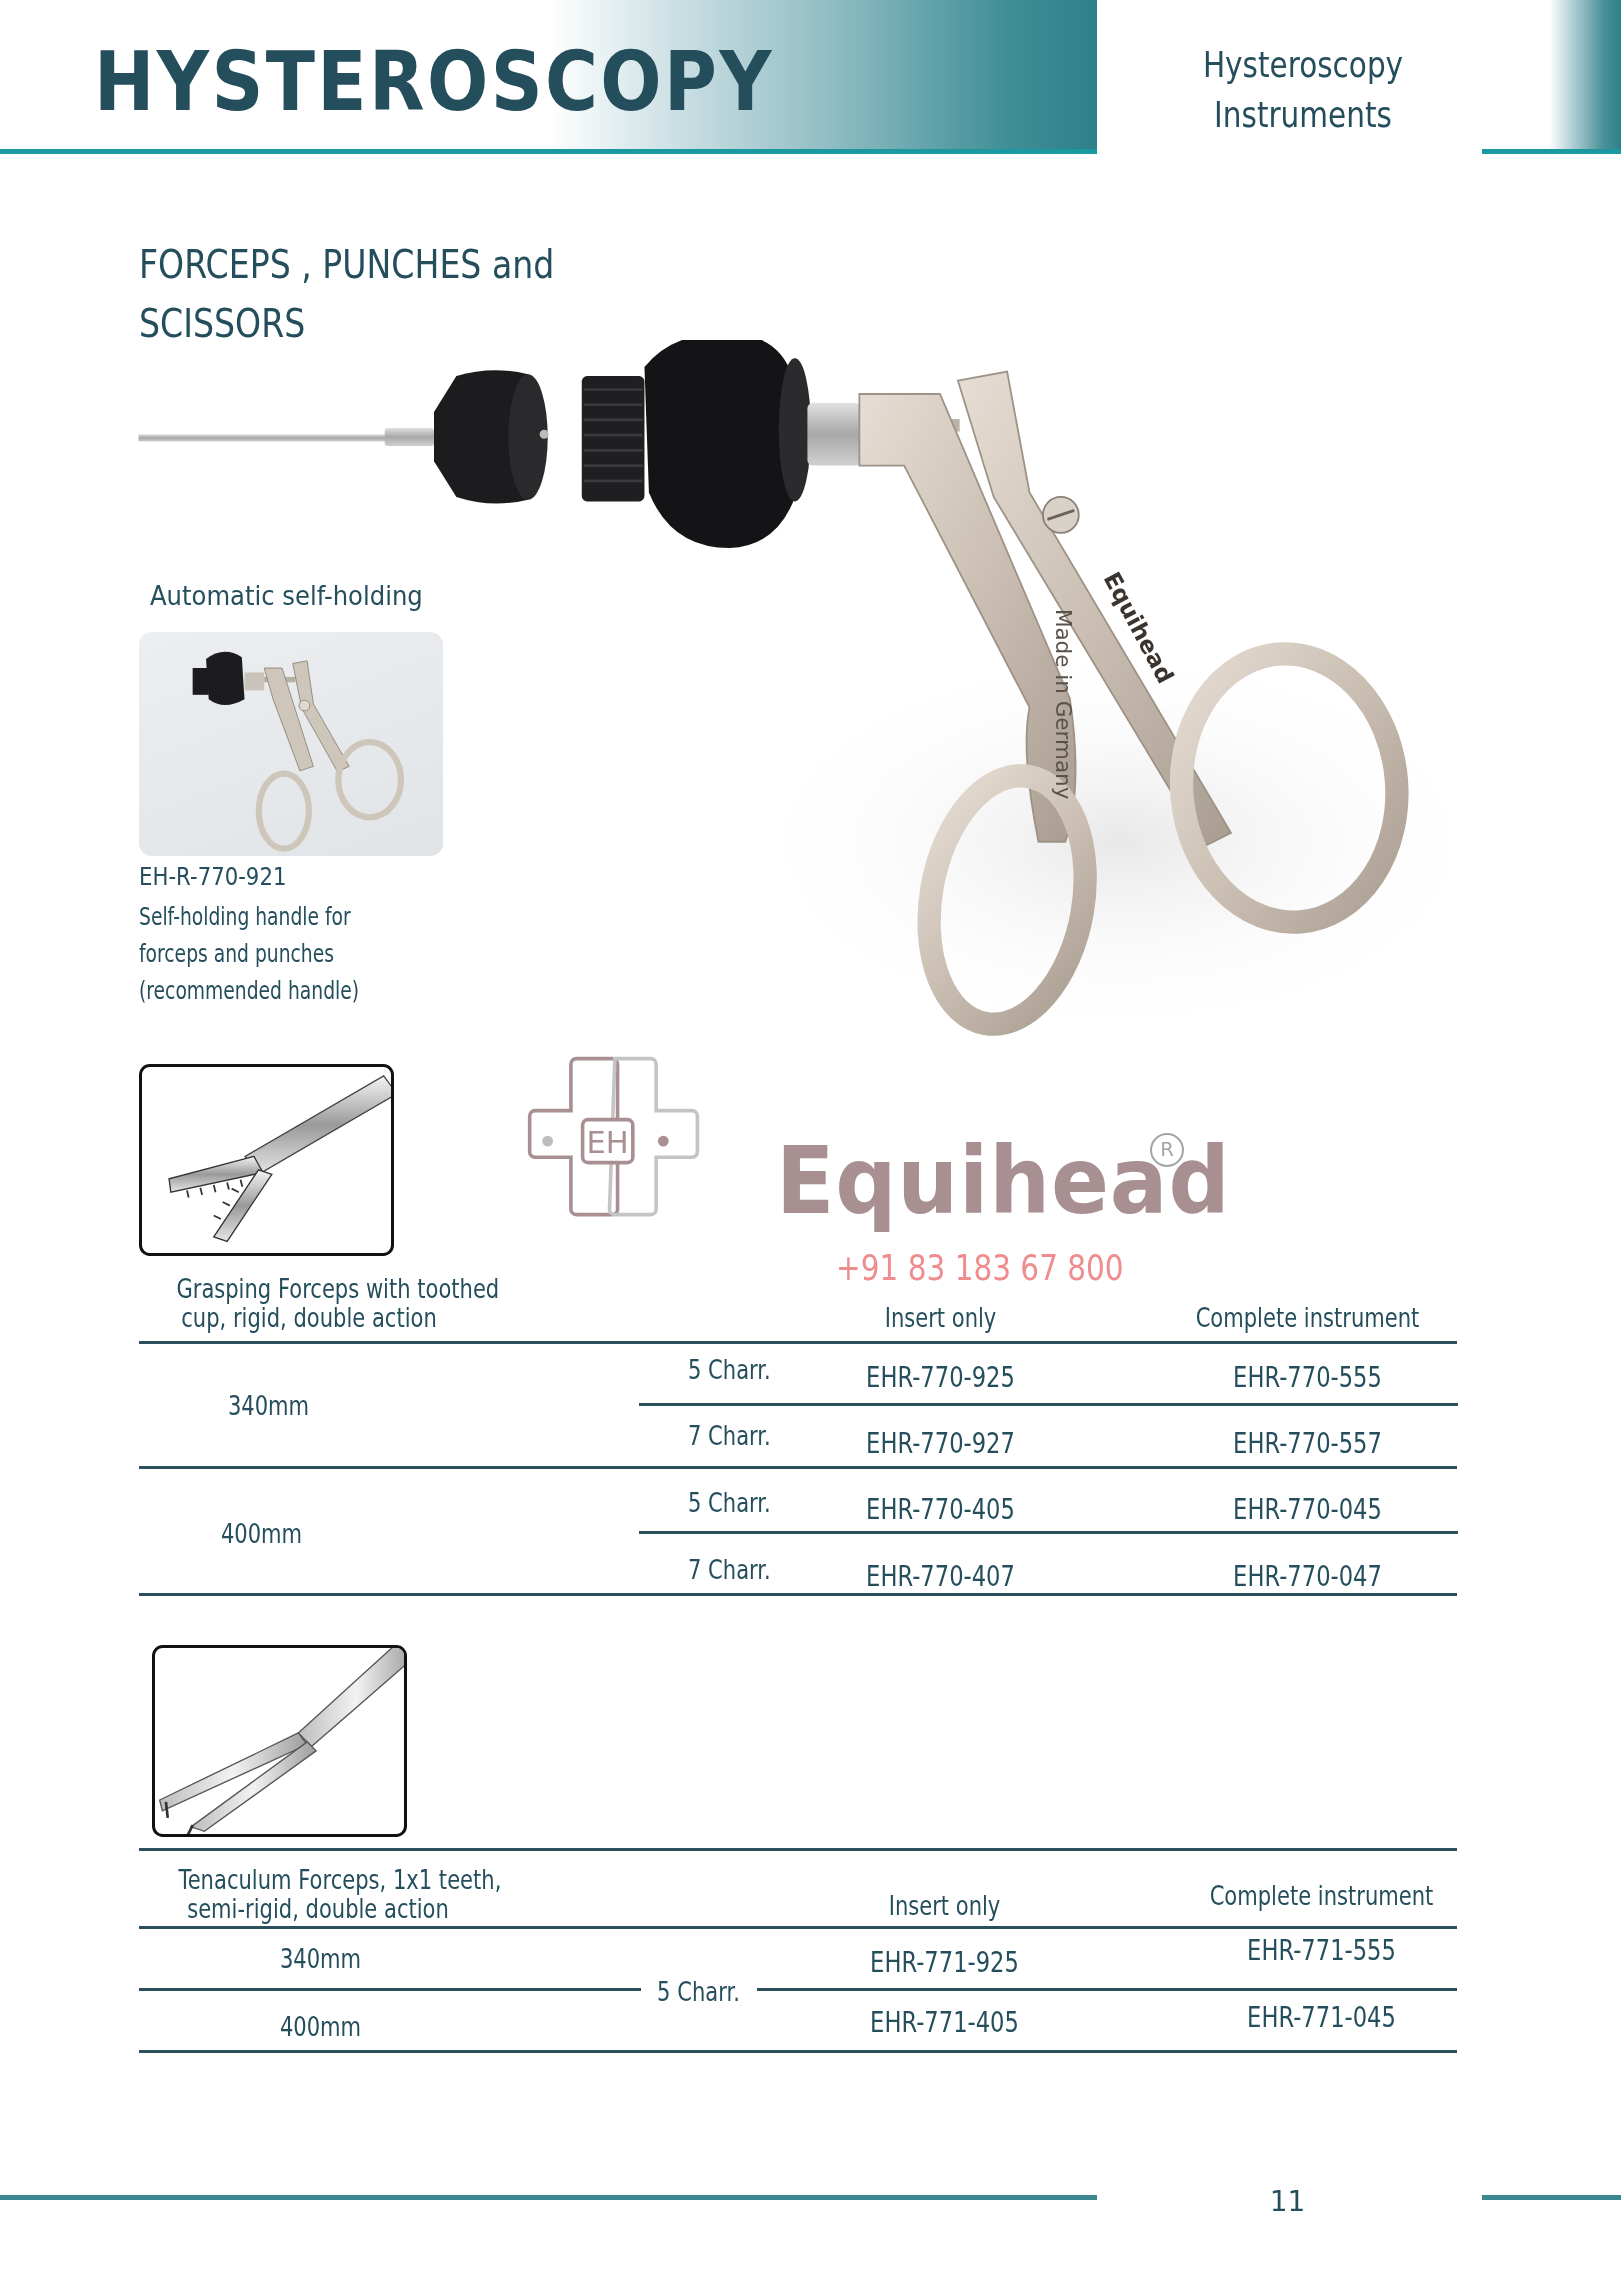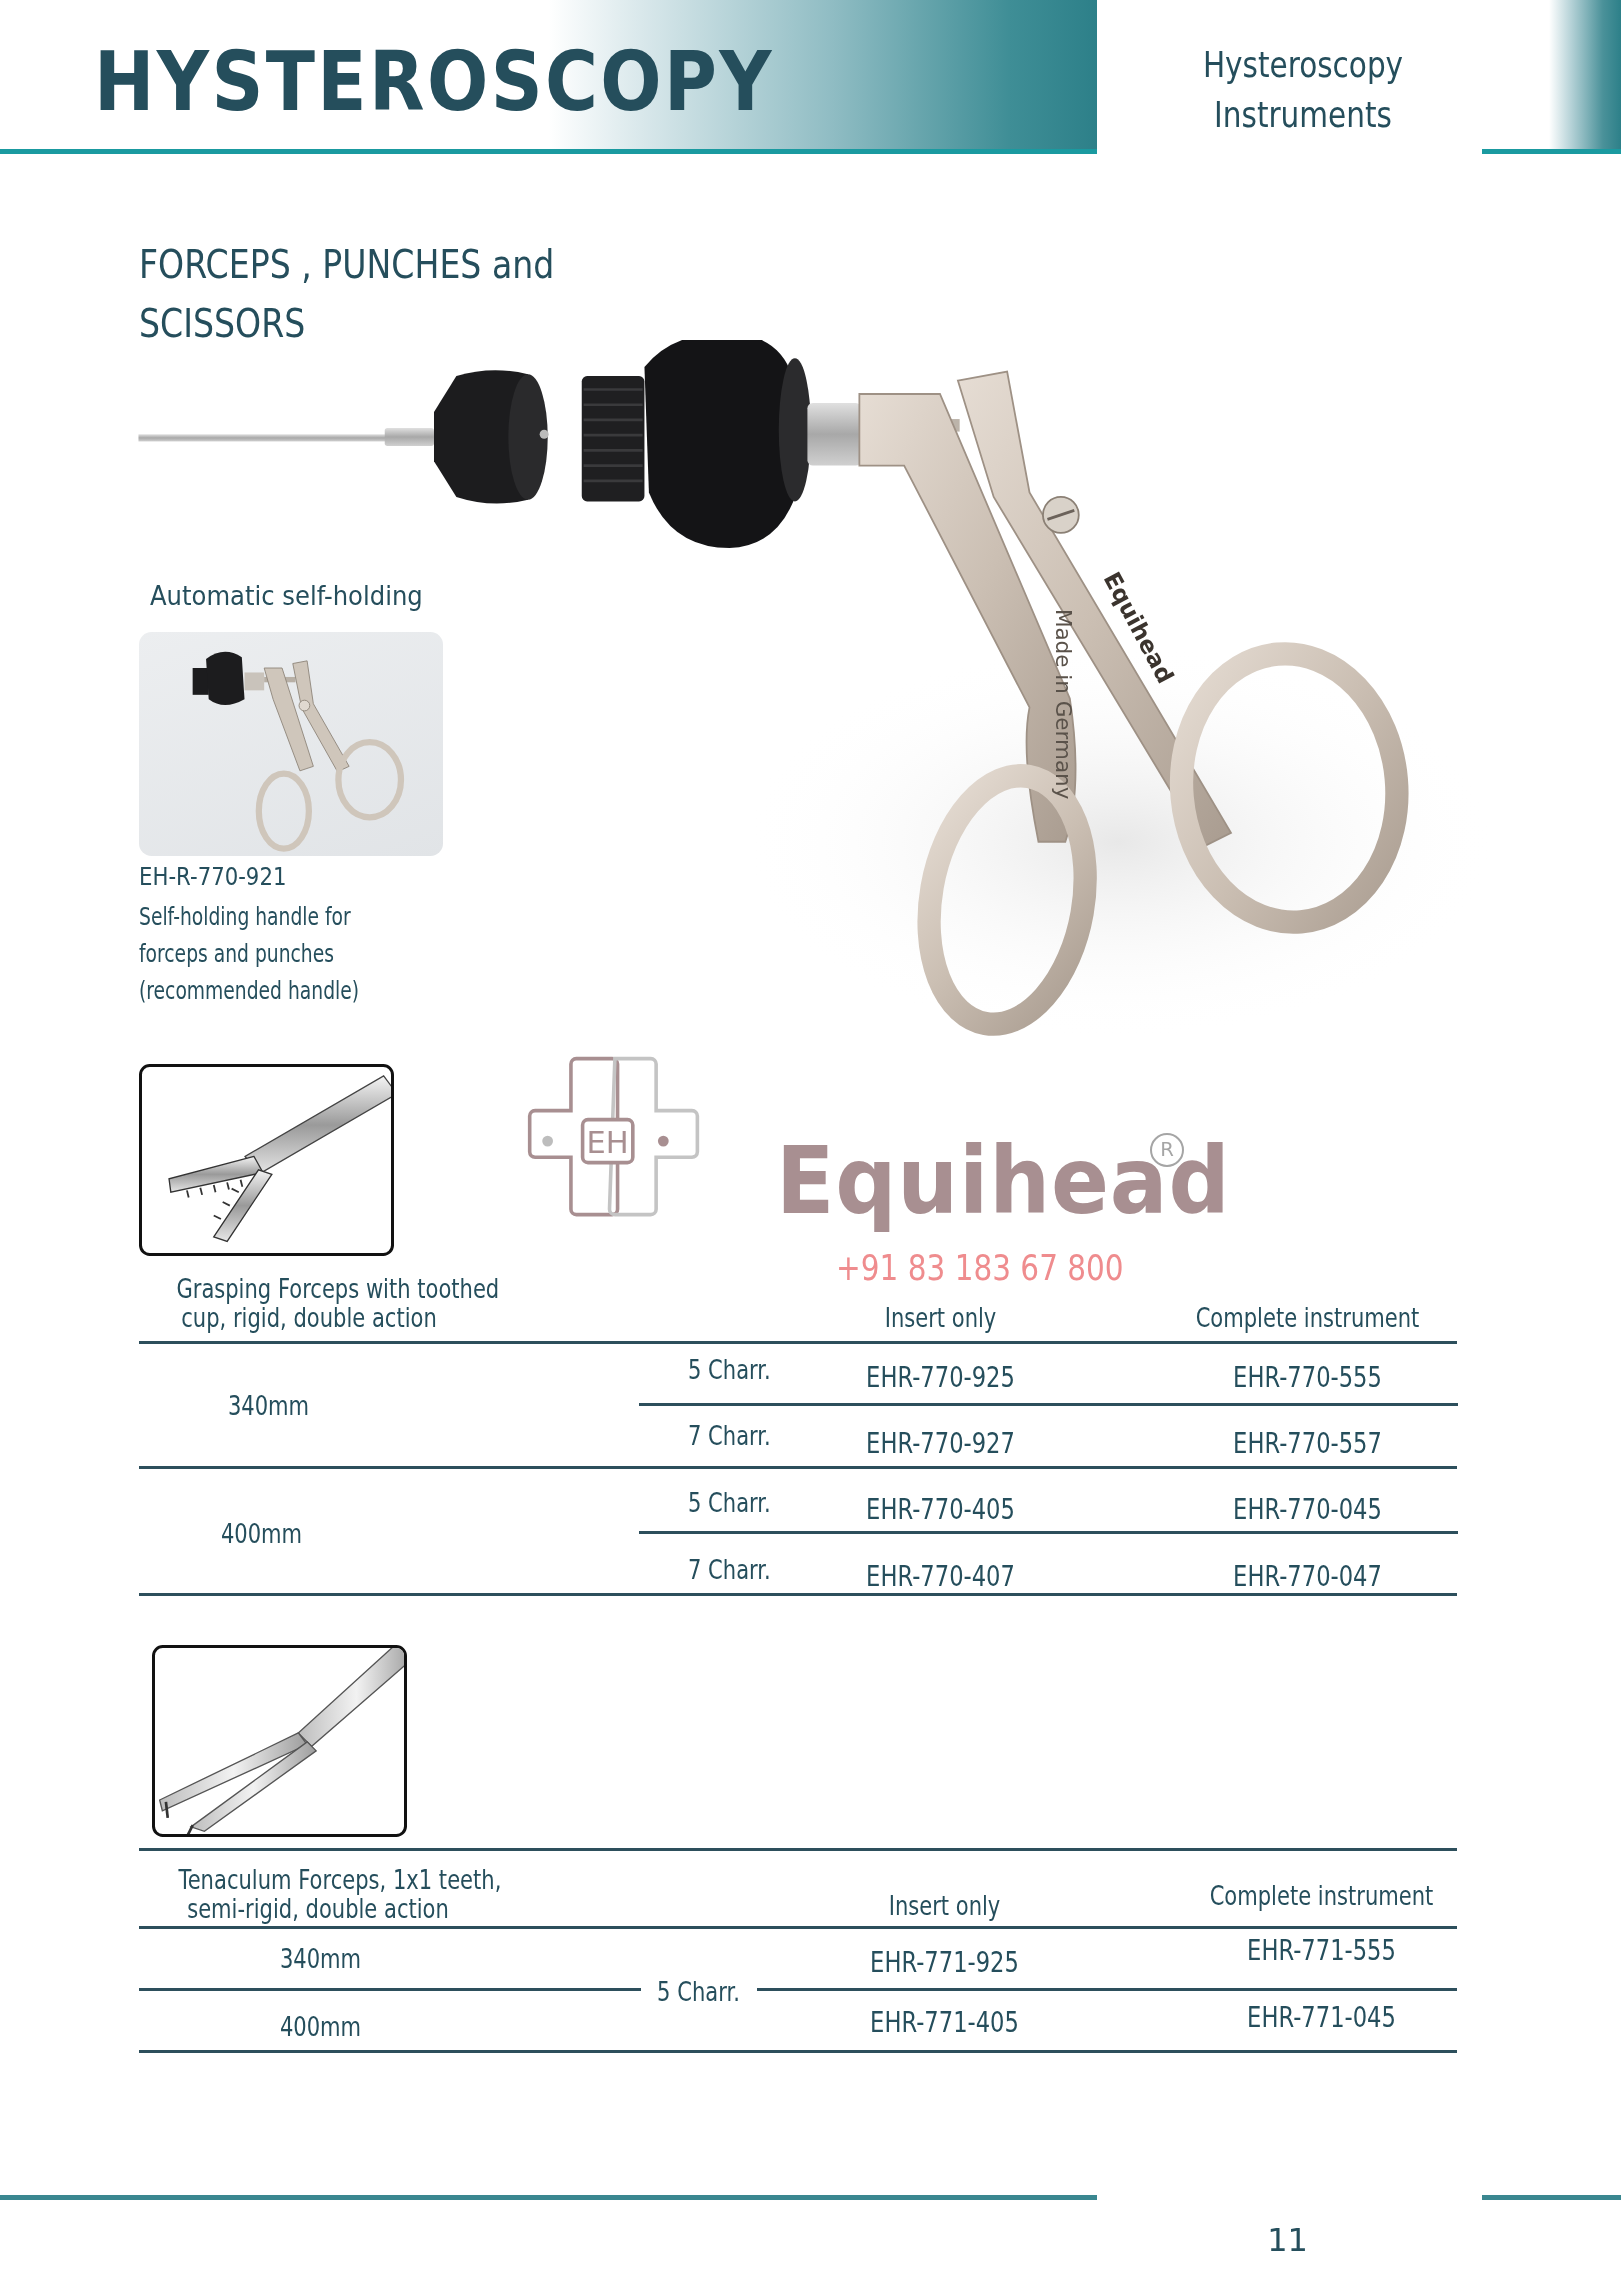--- a/index.html
+++ b/index.html
@@ -56,21 +56,21 @@
 
   .prod-name { font-size: 27px; line-height: 29px; text-align: center; }
   .col-head { font-size: 27px; }
   .cell-size { font-size: 27px; }
   .cell-charr { font-size: 27px; }
   .cell-code { font-size: 29px; }
 
   
   .ftr-line-left { left: 0; top: 2195px; width: 1097px; height: 5.4px; background: #3a8790; }
   .ftr-line-right { left: 1482px; top: 2195px; width: 139px; height: 5.4px; background: #3a8790; }
-  .page-num { left: 1254px; top: 2185px; width: 67px; text-align: center; font-size: 32px; color: #254e5c; margin-top: 36px; }
+  .page-num { left: 1254px; top: 2185px; width: 67px; text-align: center; font-size: 28px; color: #254e5c; }
 </style>
 </head>
 <body>
 
 <div class="abs hdr-band"></div>
 <div class="abs hdr-line-left"></div>
 <div class="abs hdr-title">HYSTEROSCOPY</div>
 <div class="abs hdr-sub">
   <div>Hysteroscopy</div>
   <div>Instruments</div>

